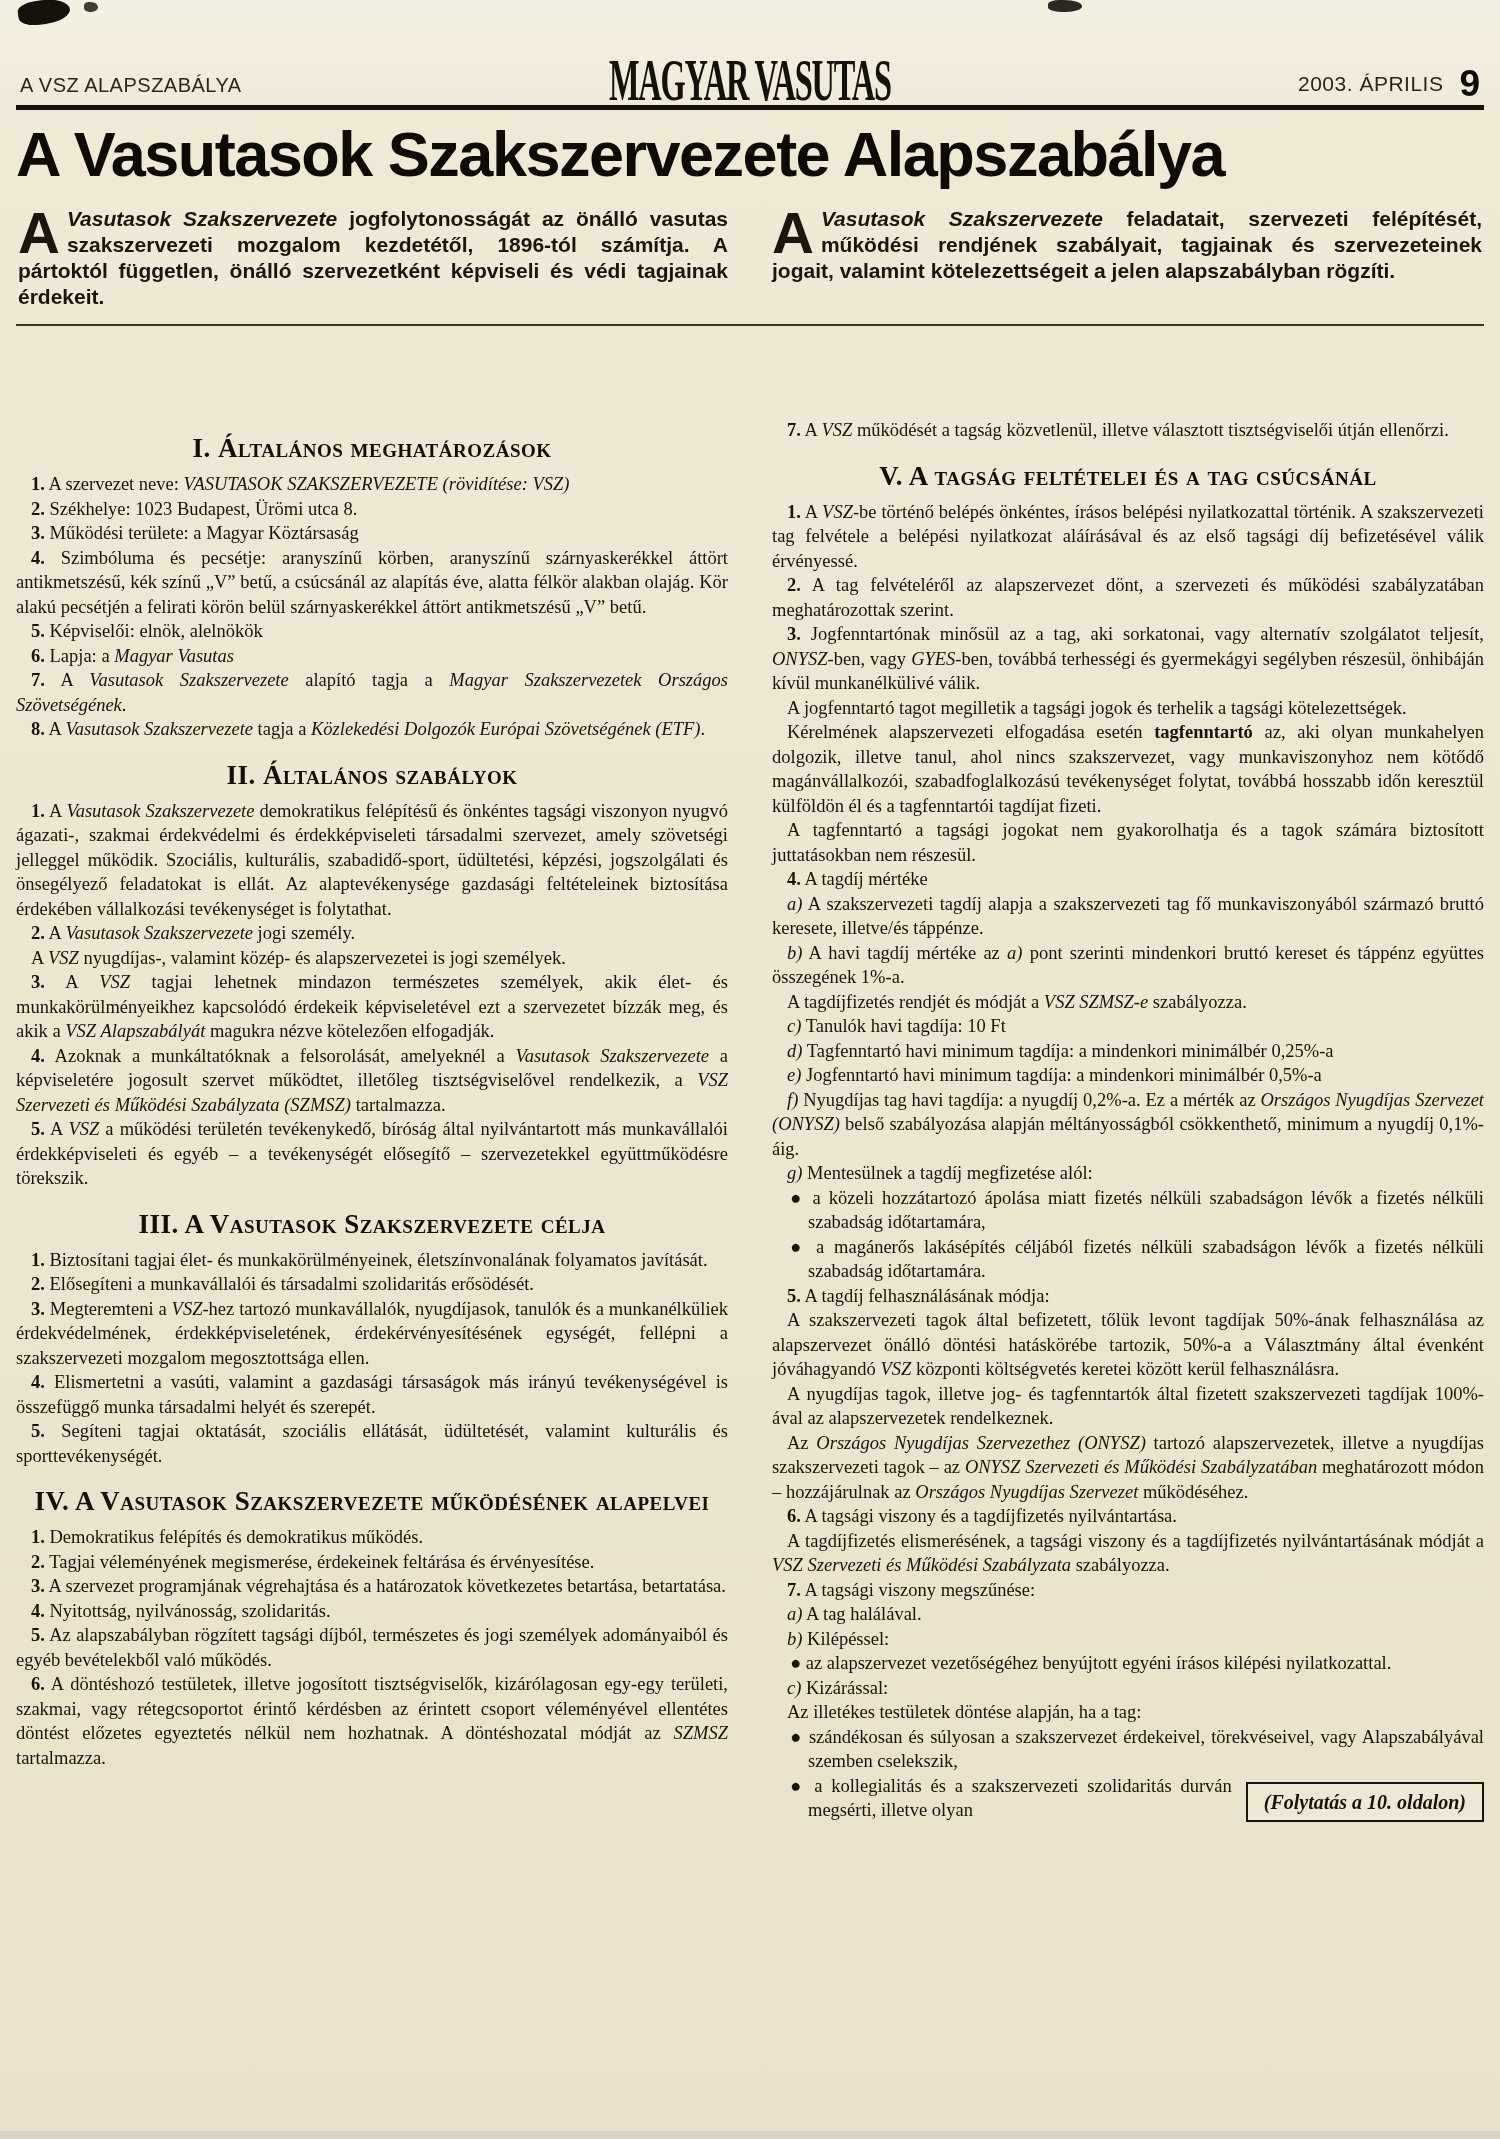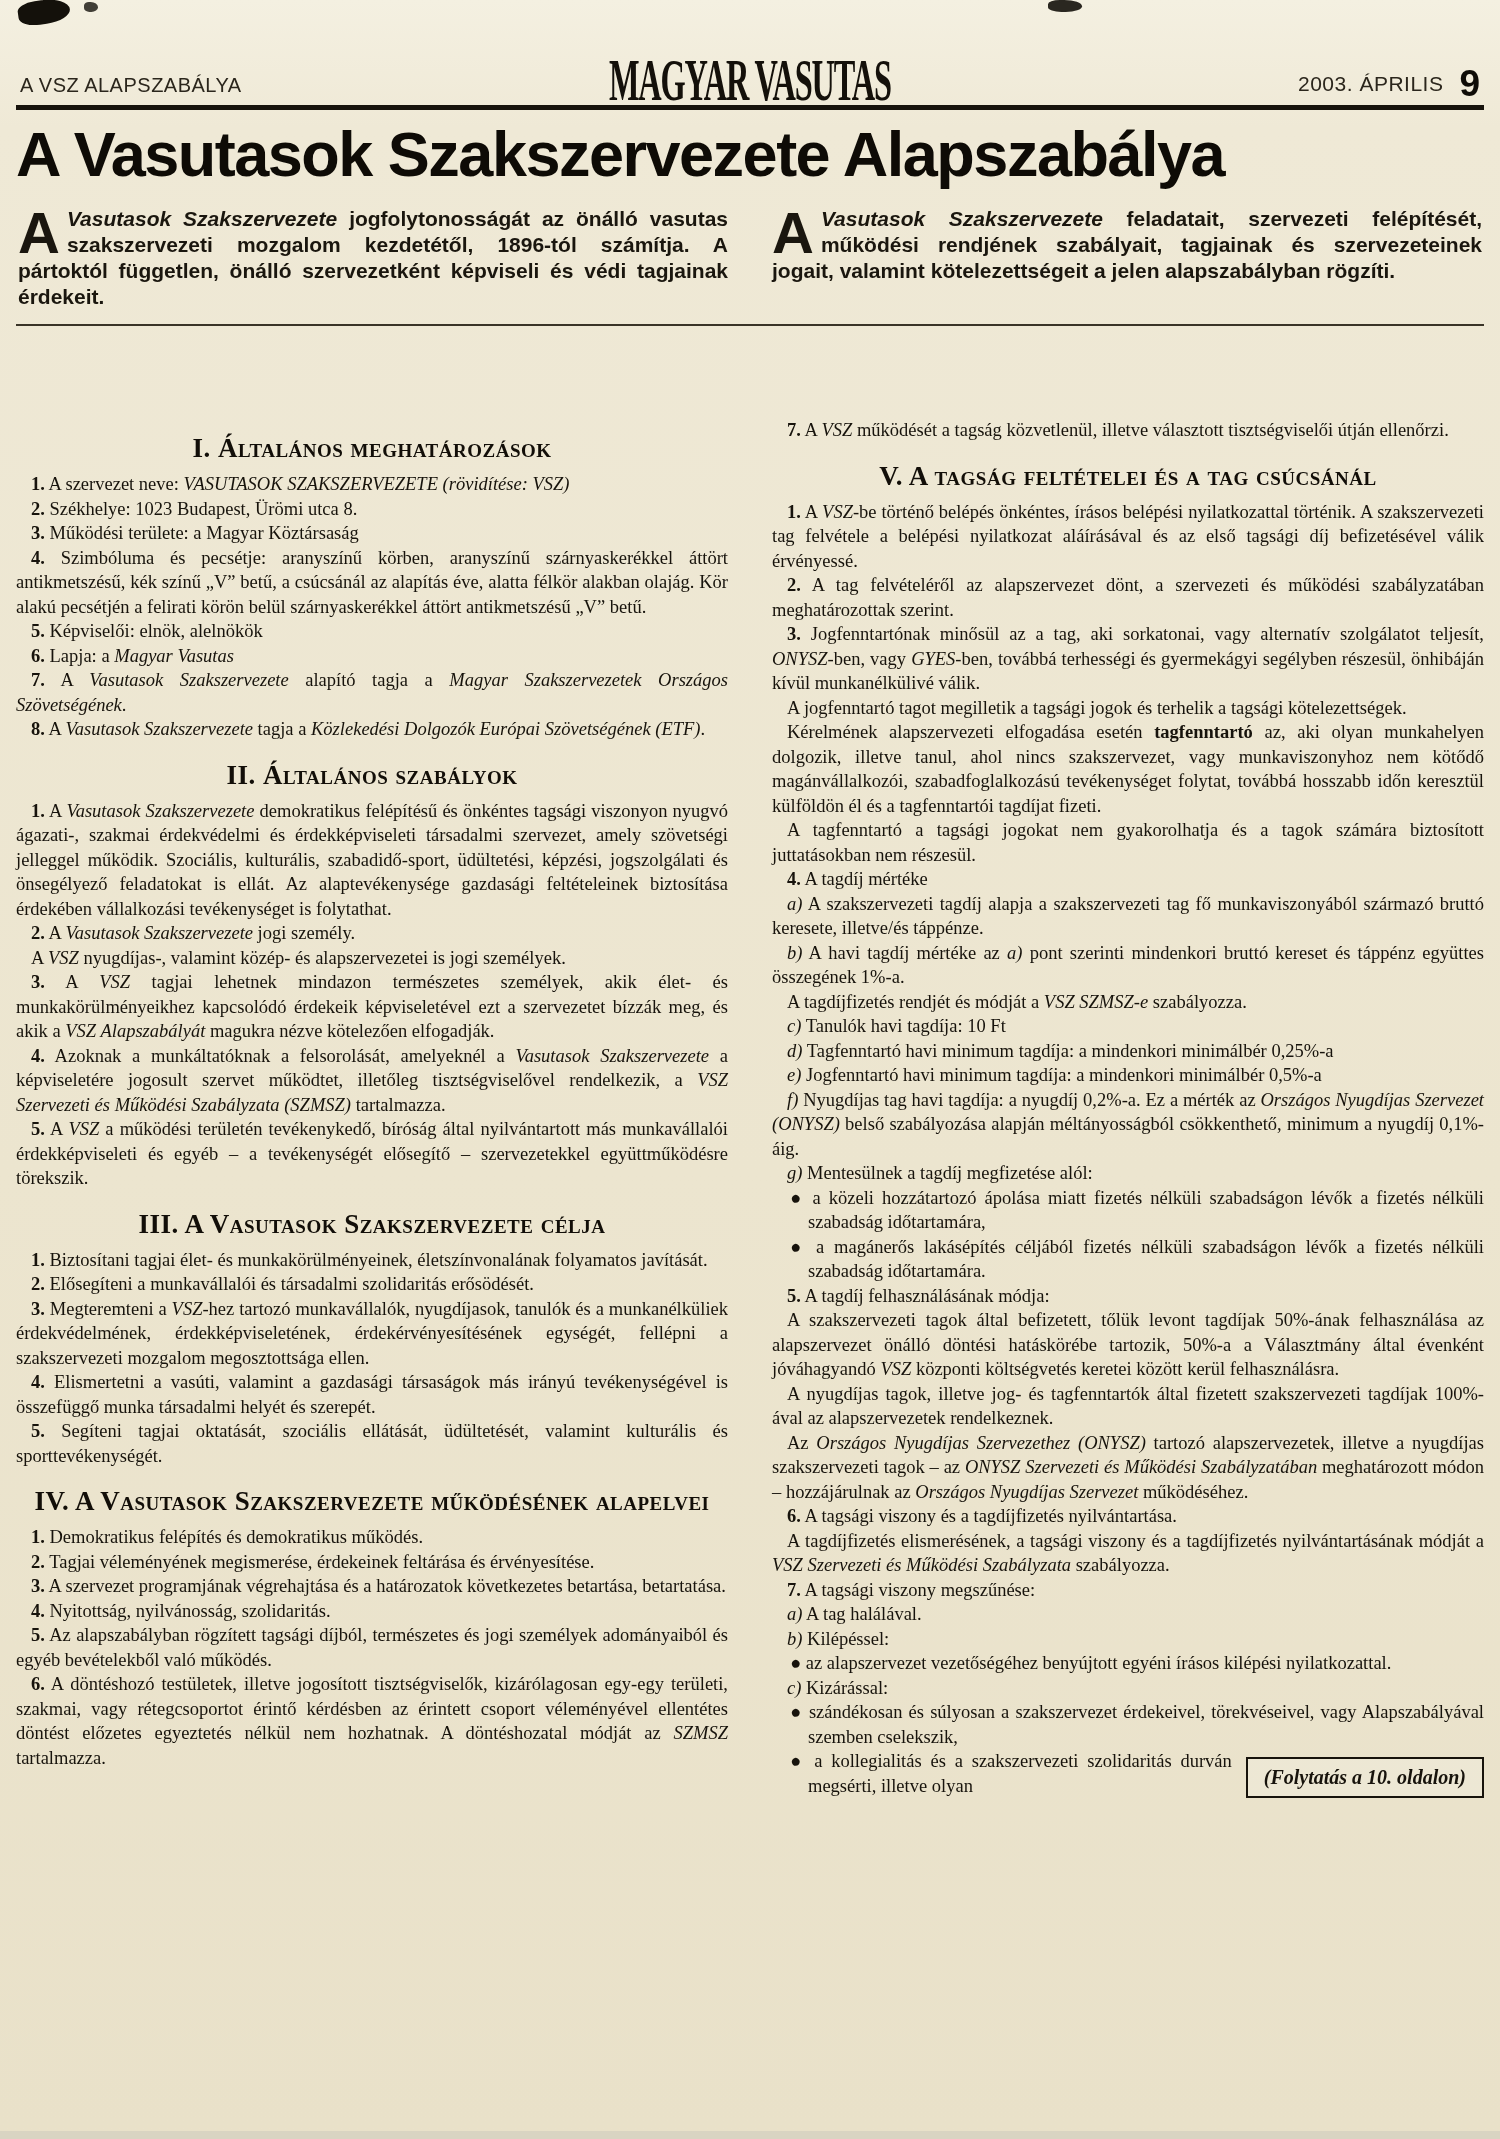--- a/index.html
+++ b/index.html
@@ -148,18 +148,19 @@
         <p class="para">A szakszervezeti tagok által befizetett, tőlük levont tagdíjak 50%-ának felhasználása az alapszervezet önálló döntési hatáskörébe tartozik, 50%-a a Választmány által évenként jóváhagyandó <i>VSZ</i> központi költségvetés keretei között kerül felhasználásra.</p>
         <p class="para">A nyugdíjas tagok, illetve jog- és tagfenntartók által fizetett szakszervezeti tagdíjak 100%-ával az alapszervezetek rendelkeznek.</p>
         <p class="para">Az <i>Országos Nyugdíjas Szervezethez (ONYSZ)</i> tartozó alapszervezetek, illetve a nyugdíjas szakszervezeti tagok – az <i>ONYSZ Szervezeti és Működési Szabályzatában</i> meghatározott módon – hozzájárulnak az <i>Országos Nyugdíjas Szervezet</i> működéséhez.</p>
         <p class="para"><b>6.</b> A tagsági viszony és a tagdíjfizetés nyilvántartása.</p>
         <p class="para">A tagdíjfizetés elismerésének, a tagsági viszony és a tagdíjfizetés nyilvántartásának módját a <i>VSZ Szervezeti és Működési Szabályzata</i> szabályozza.</p>
         <p class="para"><b>7.</b> A tagsági viszony megszűnése:</p>
         <p class="para"><i>a)</i> A tag halálával.</p>
         <p class="para"><i>b)</i> Kilépéssel:</p>
         <p class="bullet">● az alapszervezet vezetőségéhez benyújtott egyéni írásos kilépési nyilatkozattal.</p>
         <p class="para"><i>c)</i> Kizárással:</p>
+        <p class="para">Az illetékes testületek döntése alapján, ha a tag:</p>
         <p class="bullet">● szándékosan és súlyosan a szakszervezet érdekeivel, törekvéseivel, vagy Alapszabályával szemben cselekszik,</p>
         <div class="contbox">(Folytatás a 10. oldalon)</div>
         <p class="bullet">● a kollegialitás és a szakszervezeti szolidaritás durván megsérti, illetve olyan</p>
       </div>
   </main>
 </div>
 
 </body></html>

